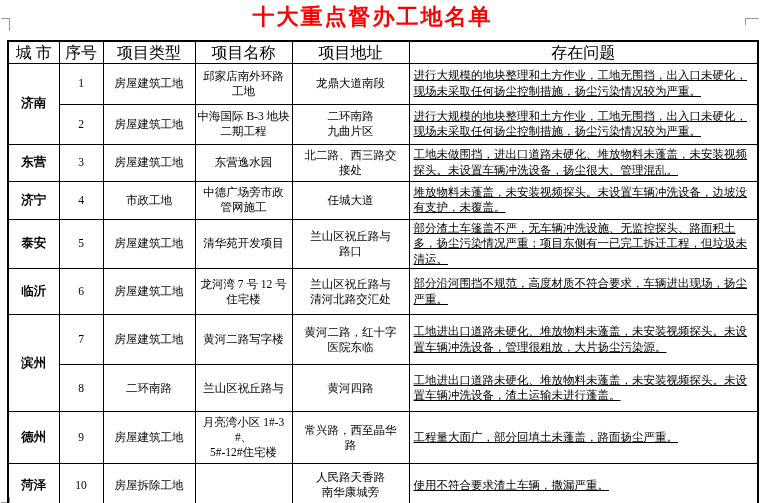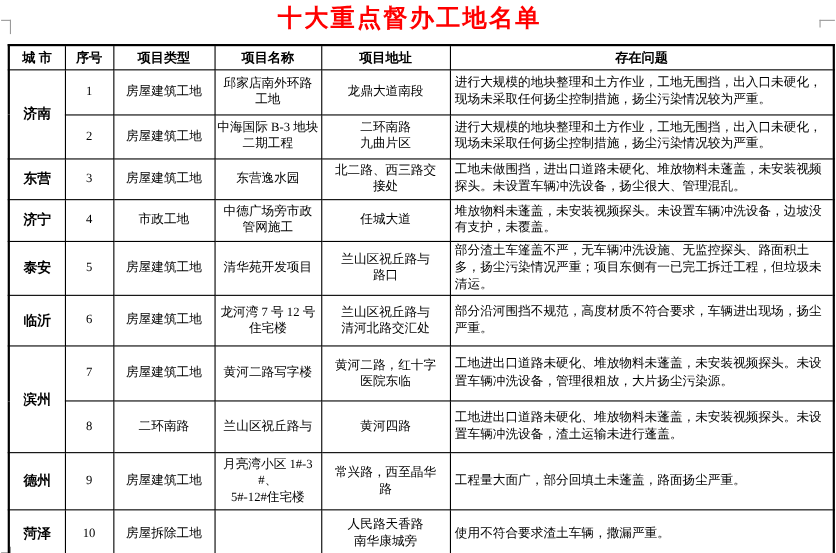--- a/index.html
+++ b/index.html
@@ -31,28 +31,29 @@
     border:1px solid #000;
     font-size:11.5px;
     line-height:15px;
     vertical-align:middle;
     text-align:center;
     padding:1px 2px;
     overflow:hidden;
     word-break:break-all;
   }
   .report th {
-    font-weight:bold;
-    font-size:12px;
+    font-weight:normal;
+    font-size:16px;
   }
   td.city  { font-weight:bold; font-size:12.5px;margin-top:28px; }
   td.prob  {
     text-align:left;
     padding:1px 4px;
     line-height:15.5px;
+    text-decoration:underline;
   }
   .pre { white-space:pre-line; }
   
   .mark { position:absolute; }
   .mark-tl { left:1px;  top:18px; width:8px;  height:12px; border-top:1px solid #9a9a9a; border-right:1px solid #9a9a9a; }
   .mark-tr { left:745px; top:18px; width:13px; height:6px;  border-top:1px solid #9a9a9a; border-left:1px solid #9a9a9a; }
   .mark-bl { left:1px;  top:497px; width:8px; height:5px;  border-bottom:1px solid #9a9a9a; border-right:1px solid #9a9a9a; }
 </style>
 </head>
 <body>

